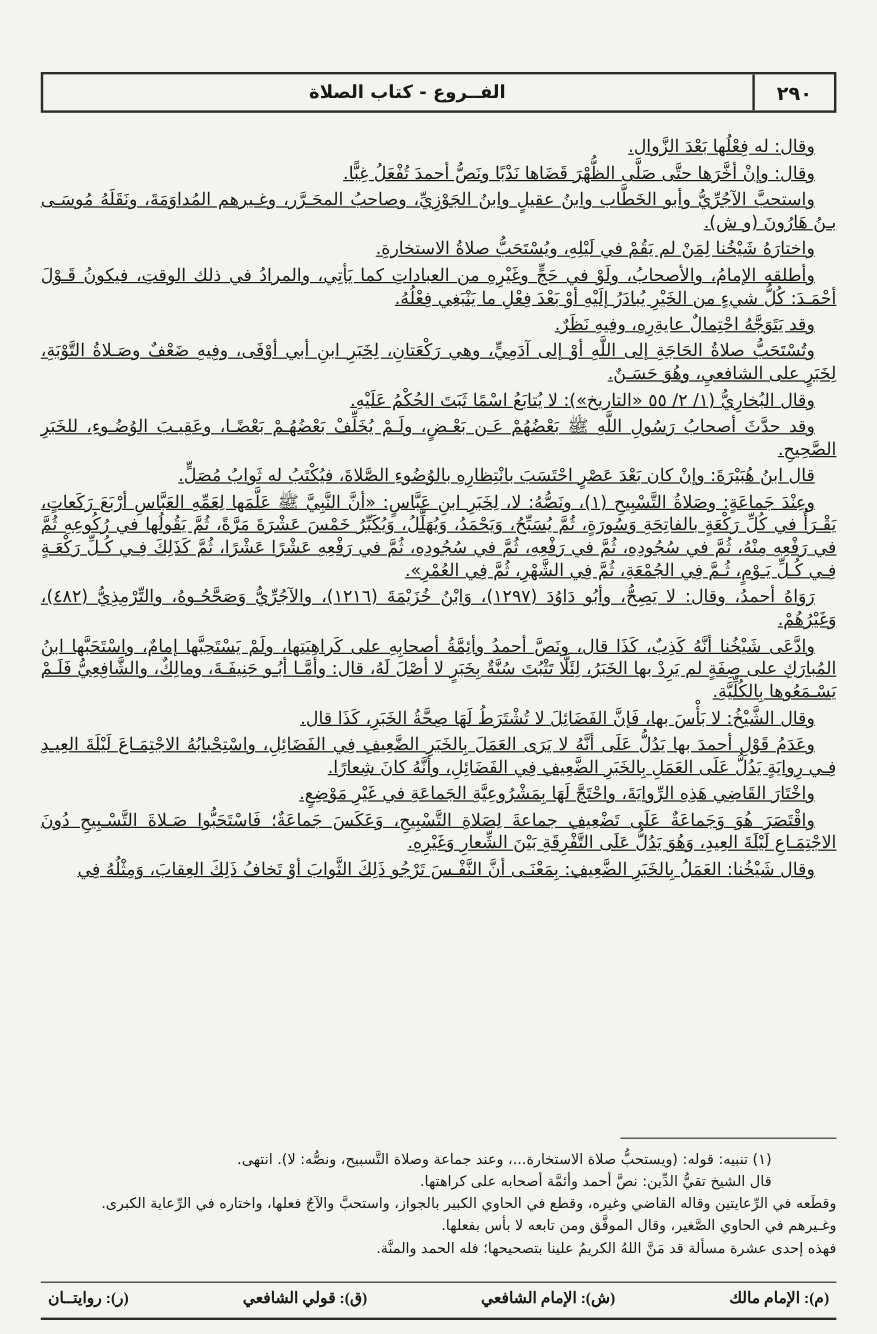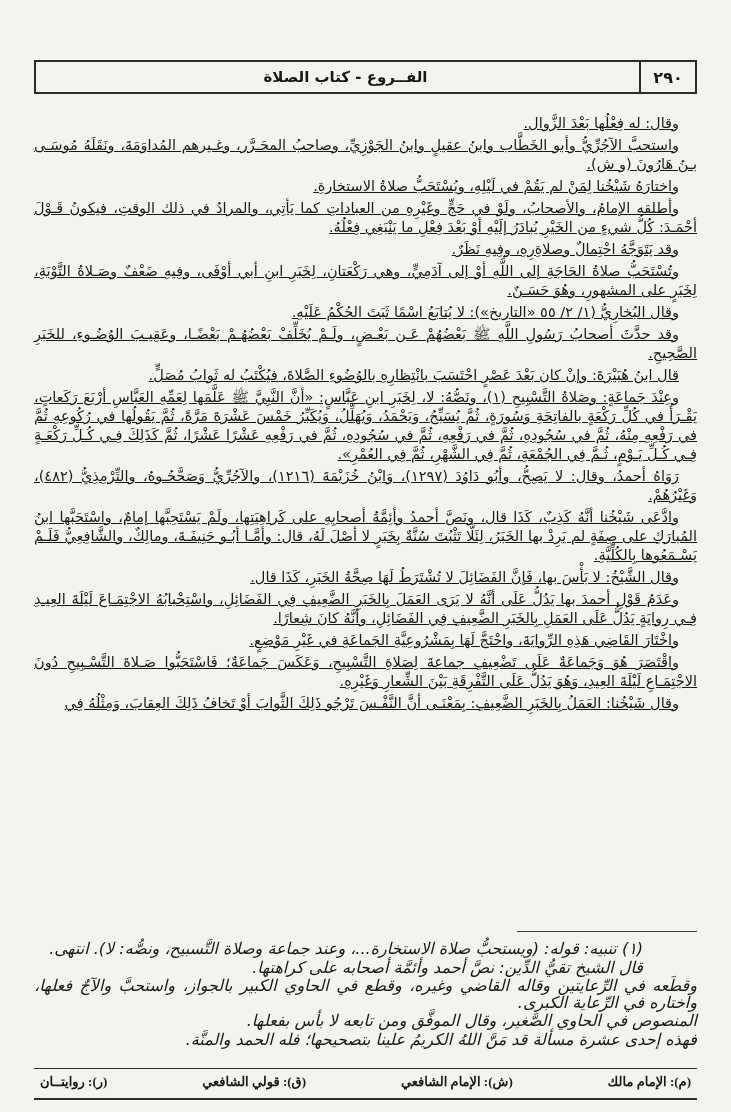--- a/index.html
+++ b/index.html
@@ -18,21 +18,21 @@
   }
   
   .header-box {
     display: flex;
     align-items: stretch;
     height: 34px;
     border: 2px solid #2b2b2b;
     background: var(--paper, #f5f3ee);
   }
   .header-num {
-    width: 56px;
+    width: 68px;
     display: flex;
     align-items: center;
     justify-content: center;
     font-weight: bold;
     font-size: 16px;
     border-left: 2px solid #2b2b2b;
   }
   .header-title {
     flex: 1;
     display: flex;
@@ -60,24 +60,23 @@
     bottom: 62px;
   }
   .fn-sep {
     width: 180px;
     height: 0;
     border-top: 1.5px solid #3a3a3a;
     margin: 0 0 9px 0;
   }
   .fn {
     margin: 0 0 2px 0;
-    font-size: 16px;
+    font-size: 12px;
     line-height: 16.5px;
     text-align: justify;
-    font-style: italic;
   }
   .fn.indented { margin-right: 54px; }
   
   .footer-bar {
     position: absolute;
     left: 34px;
     right: 34px;
     bottom: 12px;
     border-top: 1.5px solid #2b2b2b;
     border-bottom: 2.5px solid #2b2b2b;
@@ -95,44 +94,45 @@
 
 <div class="page">
 
   <div class="header-box">
     <div class="header-num">٢٩٠</div>
     <div class="header-title">الفــروع  -  كتاب الصلاة</div>
   </div>
 
   <div class="body-text">
     <p>وقال: له فِعْلُها بَعْدَ الزَّوال.</p>
+    <p>وقال: وإنْ أخَّرَها حتَّى صَلَّى الظُّهْرَ قَضَاها نَدْبًا ونَصُّ أحمدَ تُفْعَلُ غِبًّا.</p>
     <p>واستحبَّ الآجُرِّيُّ وأبو الخَطَّاب وابنُ عقيلٍ وابنُ الجَوْزِيِّ، وصاحبُ المحَـرَّر، وغـيرهم المُداوَمَةَ، ونَقَلَهُ مُوسَـى بـنُ هَارُونَ (و ش).</p>
     <p>واختارَهُ شَيْخُنا لِمَنْ لم يَقُمْ في لَيْلِهِ، ويُسْتَحَبُّ صلاةُ الاستخارةِ.</p>
     <p>وأطلقه الإمامُ، والأصحابُ، ولَوْ في حَجٍّ وغَيْرِهِ من العباداتِ كما يَأتِي، والمرادُ في ذلك الوقتِ، فيكونُ قَـوْلَ أحْمَـدَ: كُلُّ شيءٍ من الخَيْرِ يُبادَرُ إلَيْهِ أوْ بَعْدَ فِعْلِ ما يَنْبَغِي فِعْلُهُ.</p>
-    <p>وقد يَتَوَجَّهُ احْتِمالٌ وصلاةِرِهِ، وفِيهِ نَظَرٌ.</p>
-    <p>وتُسْتَحَبُّ صلاةُ الحَاجَةِ إلى اللَّهِ أوْ إلى آدَمِيٍّ، وهي رَكْعَتانِ، لِخَبَرِ ابنِ أبي أوْفَى، وفِيهِ ضَعْفٌ وصَـلاةُ التَّوْبَةِ، لِخَبَرٍ على المشهورِ، وهُوَ حَسَـنٌ.</p>
+    <p>وقد يَتَوَجَّهُ احْتِمالٌ عايةِرِهِ، وفِيهِ نَظَرٌ.</p>
+    <p>وتُسْتَحَبُّ صلاةُ الحَاجَةِ إلى اللَّهِ أوْ إلى آدَمِيٍّ، وهي رَكْعَتانِ، لِخَبَرِ ابنِ أبي أوْفَى، وفِيهِ ضَعْفٌ وصَـلاةُ التَّوْبَةِ، لِخَبَرٍ على الشافعيِ، وهُوَ حَسَـنٌ.</p>
     <p>وقال البُخارِيُّ (١/ ٢/ ٥٥ «التاريخ»): لا يُتابَعُ اسْمًا ثَبَتَ الحُكْمُ عَلَيْهِ.</p>
     <p>وقد حدَّثَ أصحابُ رَسُولِ اللَّهِ ﷺ بَعْضُهُمْ عَـن بَعْـضٍ، ولَـمْ يُخَلِّفْ بَعْضُهُـمْ بَعْضًـا، وعَقِيـبَ الوُضُـوءِ، للخَبَرِ الصَّحِيحِ.</p>
     <p>قال ابنُ هُبَيْرَةَ: وإنْ كان بَعْدَ عَصْرٍ احْتَسَبَ بانْتِظارِهِ بالوُضُوءِ الصَّلاةَ، فيُكْتَبُ له ثَوابُ مُصَلٍّ.</p>
     <p>وعِنْدَ جَماعَةٍ: وصَلاةُ التَّسْبِيحِ (١)، ونَصُّهُ: لا، لِخَبَرِ ابنِ عَبَّاسٍ: «أنَّ النَّبِيَّ ﷺ عَلَّمَها لِعَمِّهِ العَبَّاسِ أرْبَعَ رَكَعاتٍ، يَقْـرَأُ في كُلِّ رَكْعَةٍ بالفاتِحَةِ وَسُورَةٍ، ثُمَّ يُسَبِّحُ، وَيَحْمَدُ، وَيُهَلِّلُ، وَيُكَبِّرُ خَمْسَ عَشْرَةَ مَرَّةً، ثُمَّ يَقُولُها في رُكُوعِهِ ثُمَّ في رَفْعِهِ مِنْهُ، ثُمَّ في سُجُودِهِ، ثُمَّ في رَفْعِهِ، ثُمَّ في سُجُودِهِ، ثُمَّ في رَفْعِهِ عَشْرًا عَشْرًا، ثُمَّ كَذَلِكَ فِـي كُـلِّ رَكْعَـةٍ فِـي كُـلِّ يَـوْمٍ، ثُـمَّ فِي الجُمْعَةِ، ثُمَّ فِي الشَّهْرِ، ثُمَّ فِي العُمْرِ».</p>
     <p>رَوَاهُ أحمدُ، وقال: لا يَصِحُّ، وأبُو دَاوُدَ (١٢٩٧)، وَابْنُ خُزَيْمَةَ (١٢١٦)، والآجُرِّيُّ وَصَحَّحُـوهُ، والتِّرْمِذِيُّ (٤٨٢)، وَغَيْرُهُمْ.</p>
     <p>وادَّعَى شَيْخُنا أنَّهُ كَذِبٌ، كَذَا قال، ونَصَّ أحمدُ وأئِمَّةُ أصحابِهِ على كَراهِيَتِها، ولَمْ يَسْتَحِبَّها إمامٌ، واسْتَحَبَّها ابنُ المُبارَكِ على صِفَةٍ لم يَرِدْ بها الخَبَرُ، لِئَلَّا تَثْبُتَ سُنَّةٌ بِخَبَرٍ لا أصْلَ لَهُ، قال: وأمَّـا أبُـو حَنِيفَـةَ، ومالِكٌ، والشَّافِعِيُّ فَلَـمْ يَسْـمَعُوها بِالكُلِّيَّةِ.</p>
     <p>وقال الشَّيْخُ: لا بَأْسَ بها، فَإنَّ الفَضَائِلَ لا تُشْتَرَطُ لَهَا صِحَّةُ الخَبَرِ، كَذَا قال.</p>
     <p>وعَدَمُ قَوْلِ أحمدَ بها يَدُلُّ عَلَى أنَّهُ لا يَرَى العَمَلَ بِالخَبَرِ الضَّعِيفِ فِي الفَضَائِلِ، واسْتِحْبابُهُ الاجْتِمَـاعَ لَيْلَةَ العِيـدِ فِـي رِوايَةٍ يَدُلُّ عَلَى العَمَلِ بِالخَبَرِ الضَّعِيفِ فِي الفَضَائِلِ، وأنَّهُ كانَ شِعارًا.</p>
     <p>واخْتَارَ القَاضِي هَذِهِ الرِّوايَةَ، واحْتَجَّ لَهَا بِمَشْرُوعِيَّةِ الجَماعَةِ في غَيْرِ مَوْضِعٍ.</p>
     <p>واقْتَصَرَ هُوَ وَجَماعَةٌ عَلَى تَضْعِيفِ جماعةَ لِصَلاةِ التَّسْبِيحِ، وَعَكَسَ جَماعَةٌ؛ فَاسْتَحَبُّوا صَـلاةَ التَّسْـبِيحِ دُونَ الاجْتِمَـاعِ لَيْلَةَ العِيدِ، وَهُوَ يَدُلُّ عَلَى التَّفْرِقَةِ بَيْنَ الشِّعارِ وَغَيْرِهِ.</p>
     <p>وقال شَيْخُنا: العَمَلُ بِالخَبَرِ الضَّعِيفِ: بِمَعْنَـى أنَّ النَّفْـسَ تَرْجُو ذَلِكَ الثَّوابَ أوْ تَخافُ ذَلِكَ العِقابَ، وَمِثْلُهُ فِي</p>
   </div>
 
   <div class="footnotes-wrap">
     <div class="fn-sep"></div>
     <p class="fn indented">(١) تنبيه: قوله: (ويستحبُّ صلاة الاستخارة...، وعند جماعة وصلاة التَّسبيح، ونصُّه: لا). انتهى.</p>
     <p class="fn indented">قال الشيخ تقيُّ الدِّين: نصَّ أحمد وأئمَّة أصحابه على كراهتها.</p>
     <p class="fn">وقطَعه في الرِّعايتين وقاله القاضي وغيره، وقطع في الحاوي الكبير بالجواز، واستحبَّ والآجٌ فعلها، واختاره في الرِّعاية الكبرى.</p>
-    <p class="fn">المنصوص في الحاوي الصَّغير، وقال الموفَّق ومن تابعه لا بأس بفعلها.</p>
+    <p class="fn">وغـيرهم في الحاوي الصَّغير، وقال الموفَّق ومن تابعه لا بأس بفعلها.</p>
     <p class="fn">فهذه إحدى عشرة مسألة قد مَنَّ اللهُ الكريمُ علينا بتصحيحها؛ فله الحمد والمنَّة.</p>
   </div>
 
   <div class="footer-bar">
     <span>(م): الإمام مالك</span>
     <span>(ش): الإمام الشافعي</span>
     <span>(ق): قولي الشافعي</span>
     <span>(ر): روايتــان</span>
   </div>
 

